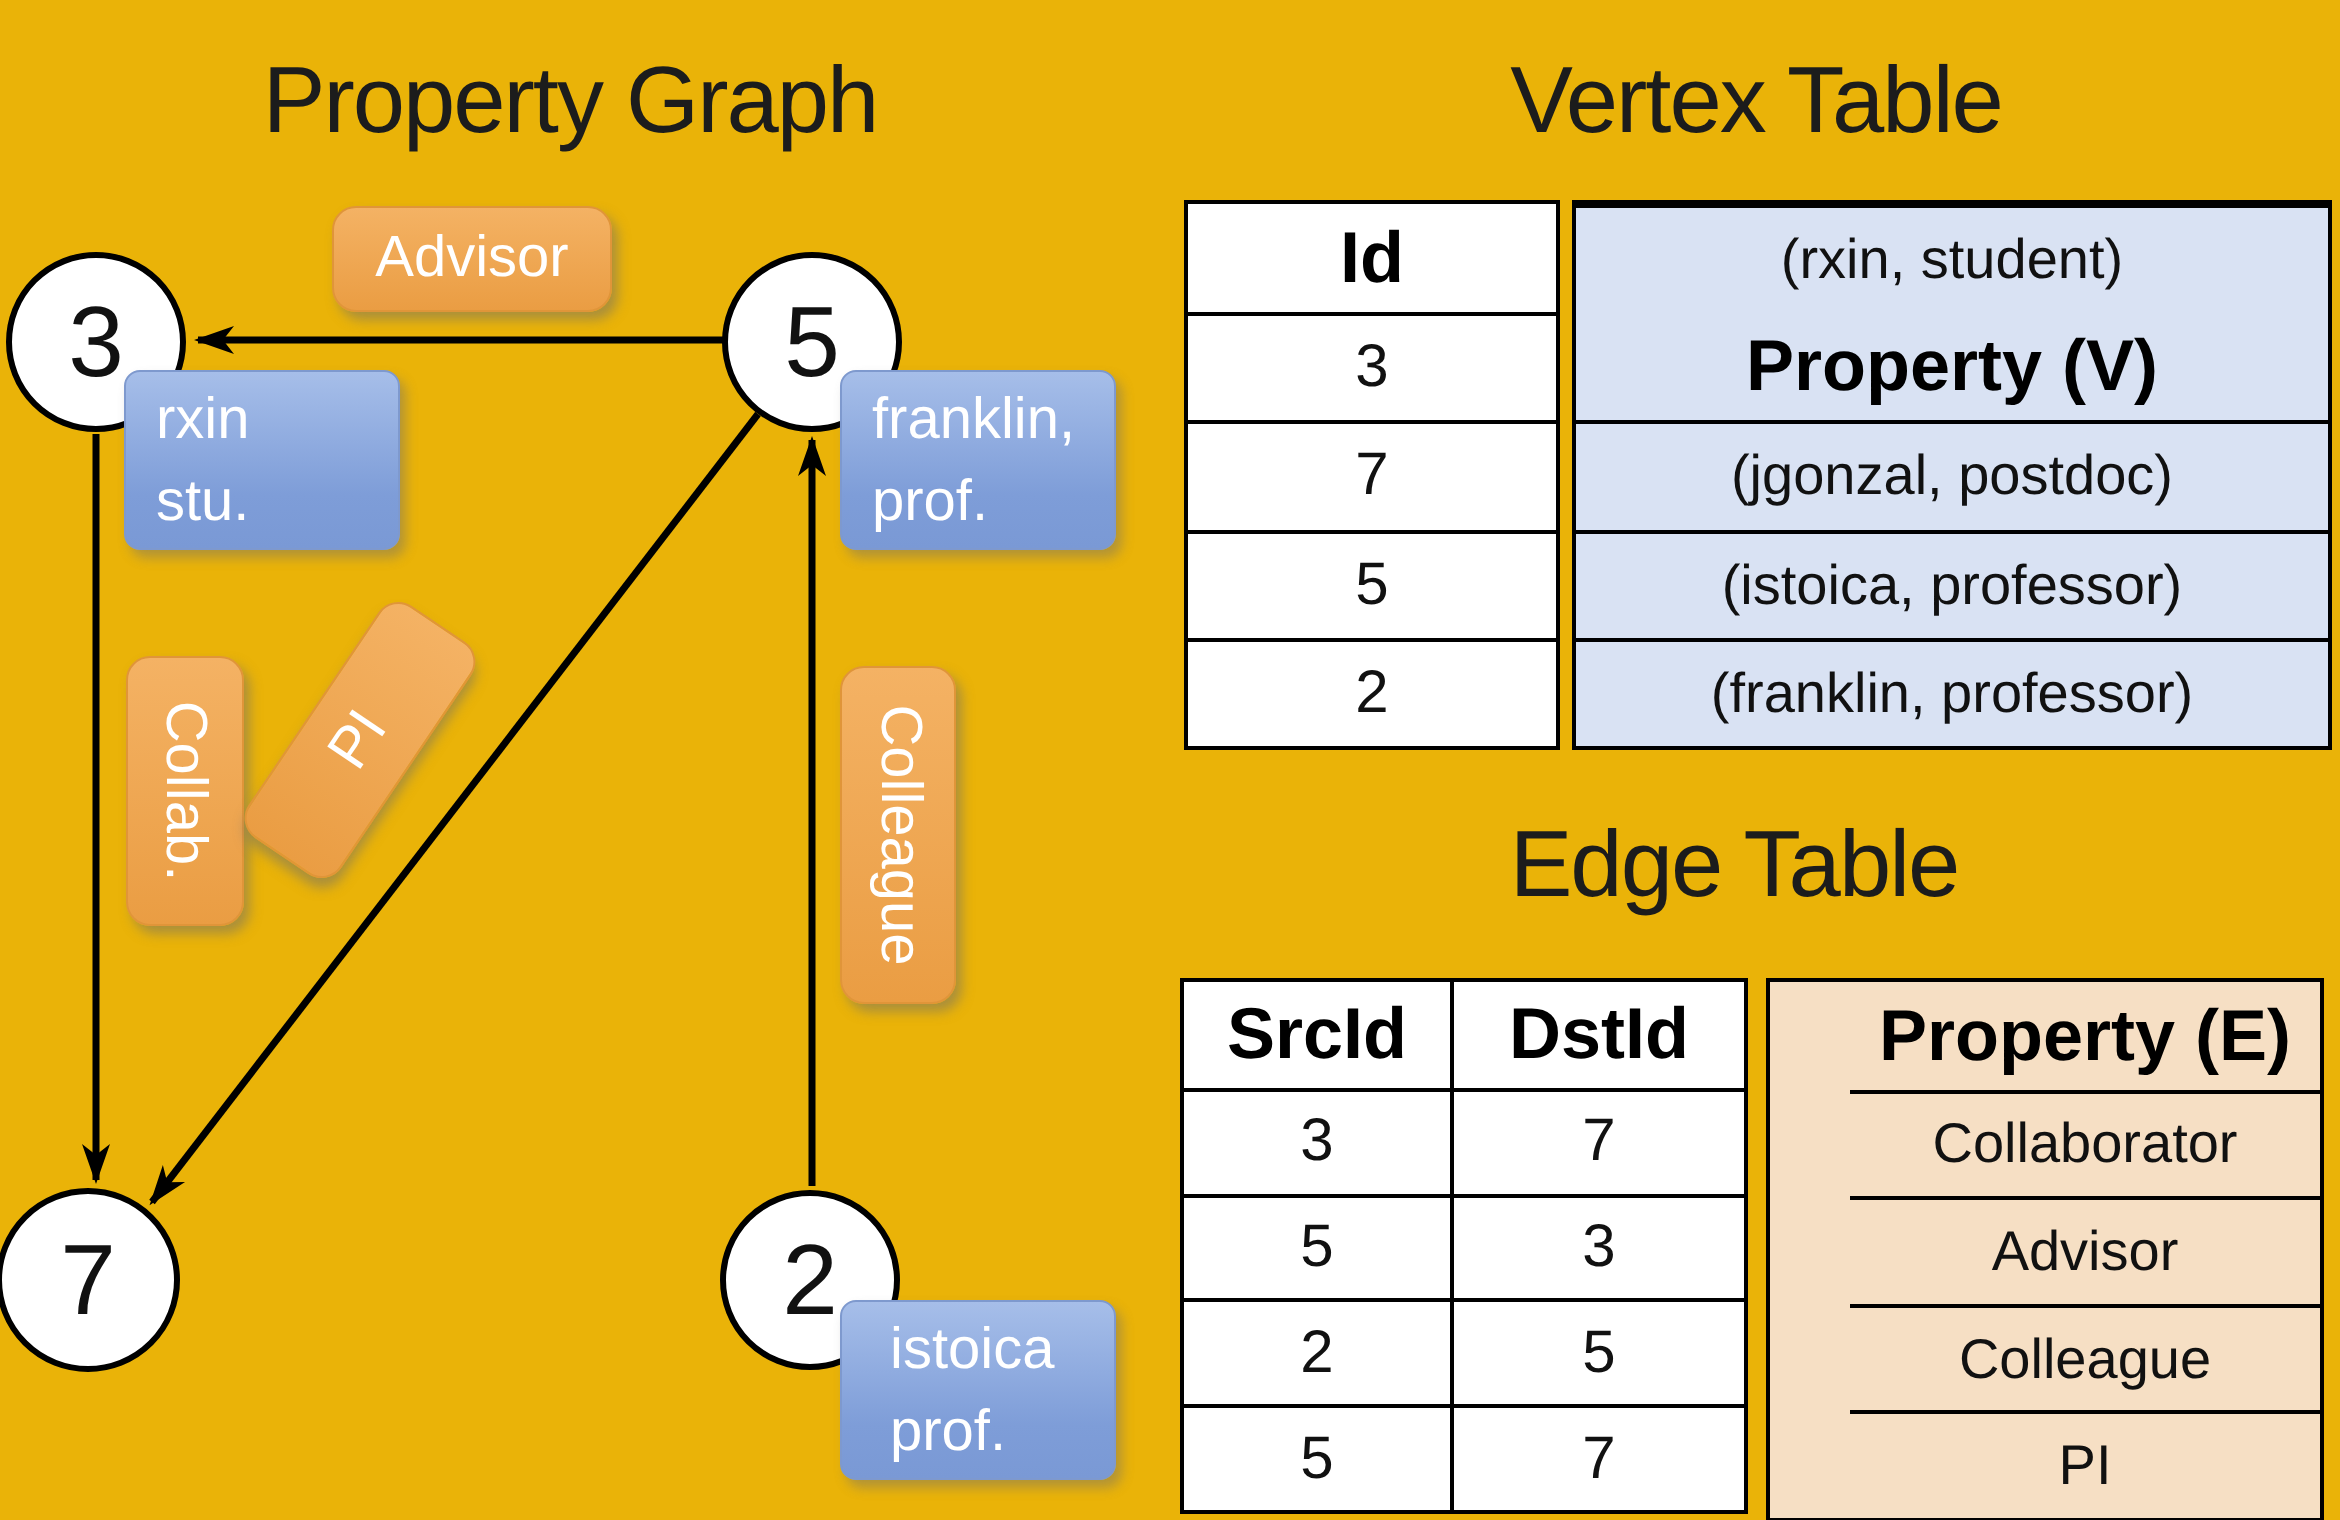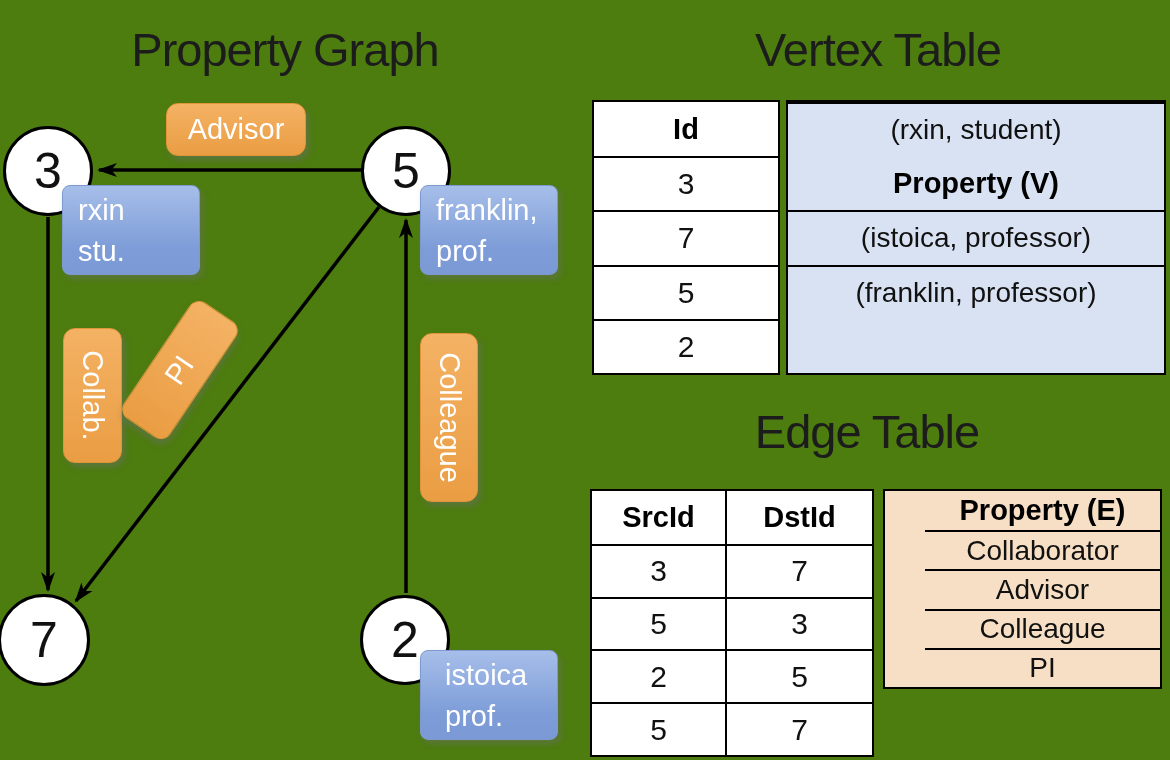--- a/index.html
+++ b/index.html
@@ -1,18 +1,18 @@
 <!DOCTYPE html>
 <html><head>
 <meta charset="utf-8">
 <style>
   html,body { margin:0; padding:0; background:#ffffff; }
   body { width:1170px; height:760px; overflow:hidden;
          font-family:"Liberation Sans", sans-serif; color:#1a1a1a; }
-  .canvas { position:relative; width:1170px; height:760px; background:#4d7c0f; }
+  .canvas { position:relative; width:1170px; height:760px; background:#eab308; }
 
   
   .big-title { position:absolute; text-align:center; font-size:47px;
                letter-spacing:-1px; color:#1c1c1c; white-space:nowrap; }
   #graph-title  { left:0px;   top:22px;  width:570px; }
   #vtable-title { left:586px; top:22px;  width:584px; }
   #etable-title { left:575px; top:404px; width:584px; }
 
   
   #edges { position:absolute; left:0; top:0; width:580px; height:760px; }
@@ -53,32 +53,32 @@
                     transform:rotate(34deg); }
   .vrot > span    { transform:rotate(90deg);  white-space:nowrap; }
   #ebox-pi > span { transform:rotate(-90deg); white-space:nowrap; }
 
   
   .tbl { position:absolute; box-sizing:border-box; border:2.5px solid #000;
          display:grid; background:#fff; }
   .cell { display:flex; align-items:center; justify-content:center;
           font-size:28px; color:#111; box-sizing:border-box; }
   .cell.num { font-size:30px; }
-  .cell.hdr { font-weight:bold; font-size:29px; color:#000; }
+  .cell.hdr { font-weight:bold; font-size:36px; color:#000; }
   .cell.rline { border-top:2px solid #000; }
   .cell.cline { border-left:2px solid #000; }
 
   #vtable-id   { left:592px; top:100px; width:188px; height:275px;
                  grid-template-rows:repeat(5,1fr); }
   #vtable-prop { left:786px; top:100px; width:380px; height:275px;
                  grid-template-rows:repeat(5,1fr); background:#D9E2F3; }
   #etable-ids  { left:590px; top:489px; width:284px; height:268px;
                  grid-template-columns:133px 1fr;
                  grid-template-rows:repeat(5,1fr); }
-  #etable-prop { left:883px; top:489px; width:279px; height:200px;
+  #etable-prop { left:883px; top:489px; width:279px; height:272px;
                  grid-template-rows:repeat(5,1fr); background:#F6DFC4;padding-left:40px; }
 </style>
 </head>
 <body>
 
 <div class="canvas">
 
   <div class="big-title" id="graph-title">Property Graph</div>
   <div class="big-title" id="vtable-title">Vertex Table</div>
   <div class="big-title" id="etable-title">Edge Table</div>
@@ -130,20 +130,21 @@
     <div class="cell hdr">Id</div>
     <div class="cell num rline">3</div>
     <div class="cell num rline">7</div>
     <div class="cell num rline">5</div>
     <div class="cell num rline">2</div>
   </div>
 
   <div class="tbl" id="vtable-prop">
     <div class="cell rline">(rxin, student)</div>
     <div class="cell hdr">Property (V)</div>
+    <div class="cell rline">(jgonzal, postdoc)</div>
     <div class="cell rline">(istoica, professor)</div>
     <div class="cell rline">(franklin, professor)</div>
   </div>
 
   <div class="tbl" id="etable-ids">
     <div class="cell hdr">SrcId</div>
     <div class="cell hdr cline">DstId</div>
     <div class="cell num rline">3</div>
     <div class="cell num rline cline">7</div>
     <div class="cell num rline">5</div>

